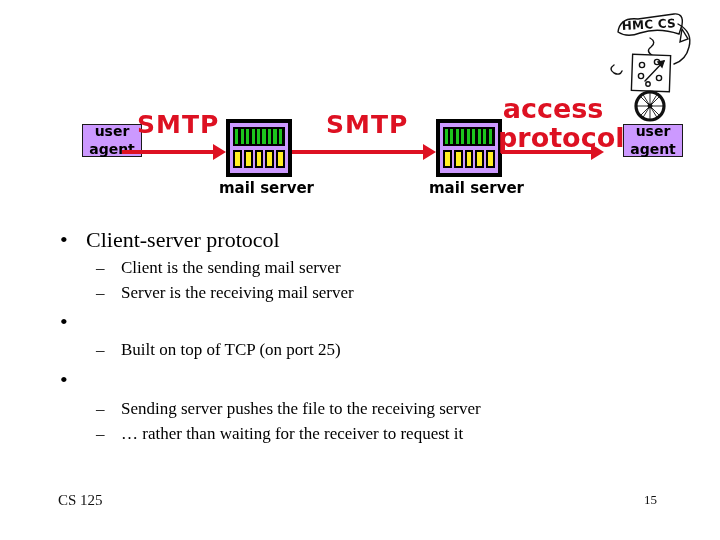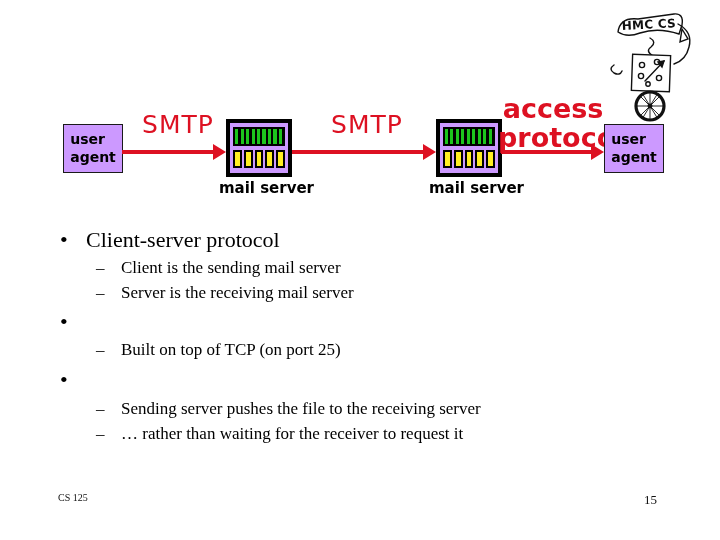--- a/index.html
+++ b/index.html
@@ -16,34 +16,34 @@
     position:absolute;left:74px;top:40px;
     font-size:39px;font-weight:normal;
     color:#31319b;
     font-family:"Liberation Serif", serif;
     margin:0;white-space:nowrap;
   }
   
   .logo{position:absolute;left:598px;top:4px;width:104px;height:122px;}
   
   .ua-box{
-    position:absolute;width:60px;height:49px;
+    position:absolute;width:60px;height:33px;
     background:#cc99ff;border:1.5px solid #1a1a1a;
     box-sizing:border-box;
     display:flex;align-items:center;justify-content:center;
     font-family:"DejaVu Sans", sans-serif;
     font-weight:bold;font-size:14px;line-height:1.25;
-    color:#000;white-space:pre-line;
+    color:#000;text-align:center;white-space:pre-line;margin-left:19px;
   }
   .ua-left{left:63px;top:124px;}
   .ua-right{left:604px;top:124px;}
   .smtp-label{
     position:absolute;top:110px;
     font-family:"DejaVu Sans", sans-serif;
-    font-weight:normal;font-size:25px;color:#dd1122;
+    font-weight:bold;font-size:25px;color:#dd1122;
     text-align:center;letter-spacing:1px;
   }
   .smtp-1{left:137px;width:82px;}
   .smtp-2{left:326px;width:82px;}
   .access-label{
     position:absolute;left:498px;top:94px;width:110px;
     font-family:"DejaVu Sans", sans-serif;
     font-weight:bold;font-size:27px;line-height:29px;color:#dd1122;
     text-align:center;white-space:pre-line;
   }
@@ -87,21 +87,21 @@
   .bullet-row .marker{width:26px;flex:0 0 26px;}
   .sub-row{
     position:absolute;left:96px;display:flex;
     font-size:17px;color:#000;white-space:nowrap;
   }
   .sub-row .marker{width:25px;flex:0 0 25px;}
   .b1{top:227px;} .s1a{top:258px;} .s1b{top:283px;}
   .b2{top:309px;} .s2a{top:340px;}
   .b3{top:367px;} .s3a{top:399px;} .s3b{top:424px;}
   
-  .footer-left{position:absolute;left:58px;top:492px;font-size:10px;color:#111;}
+  .footer-left{position:absolute;left:58px;top:492px;font-size:15px;color:#111;}
   .page-num{position:absolute;left:644px;top:492px;font-size:13px;color:#111;}
 </style>
 </head>
 <body>
 
 <div class="slide">
 
 
   <svg class="logo" viewBox="0 0 104 120">
     <g stroke="#111" fill="none" stroke-width="1.4" stroke-linecap="round">

